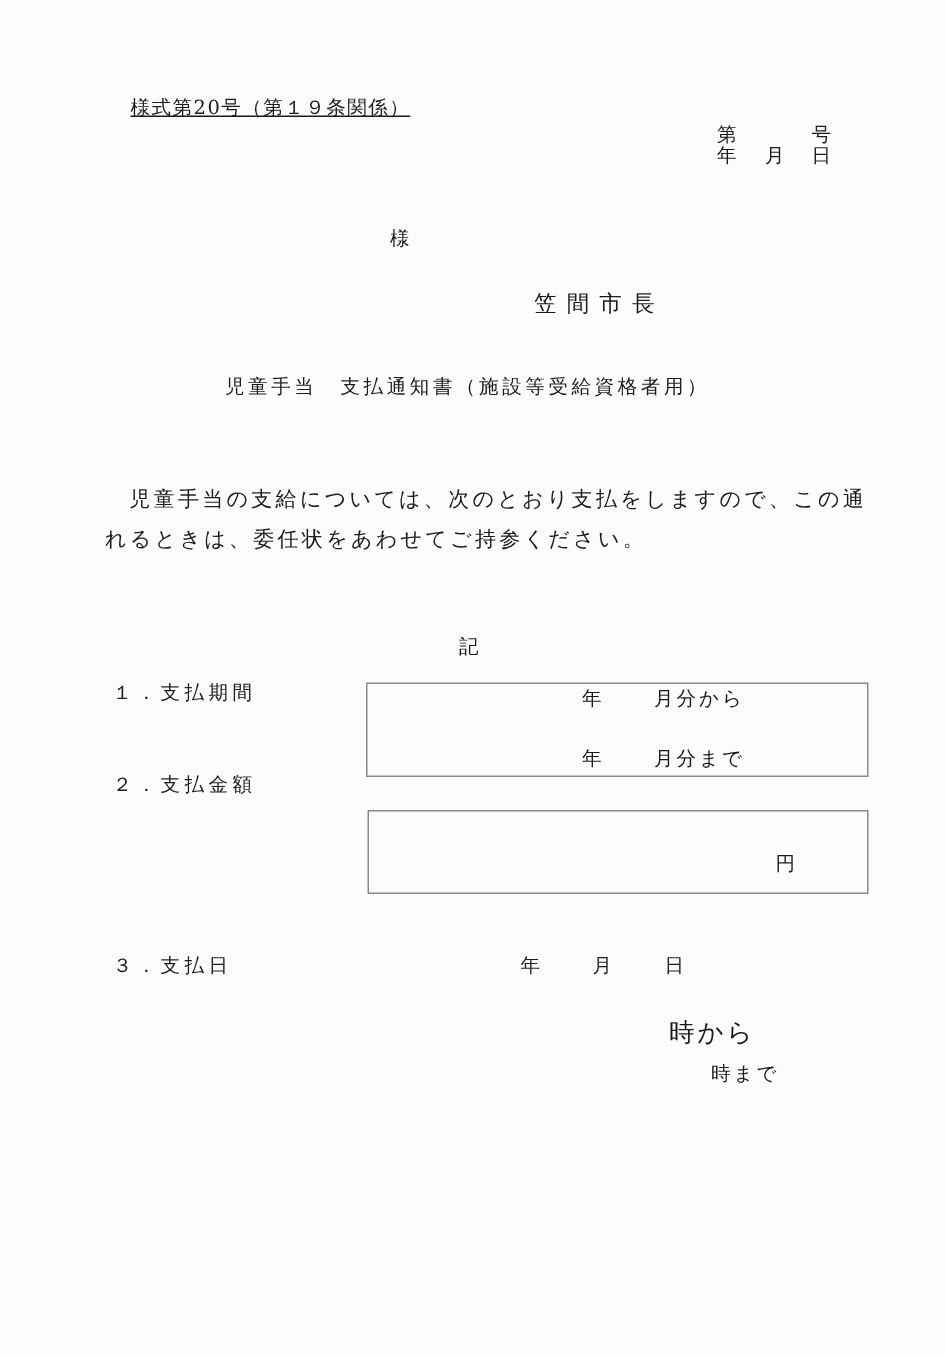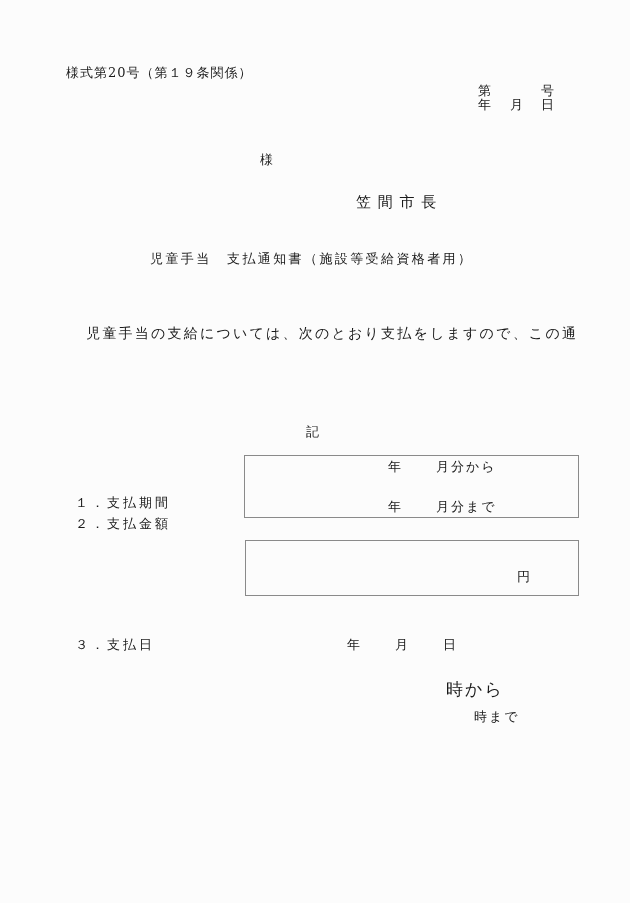--- a/index.html
+++ b/index.html
@@ -32,44 +32,45 @@
       font-size: 14px;
       line-height: 27px;
       letter-spacing: 2.2px;
       white-space: nowrap;
     }
     .para div { height: 27px; }
   </style>
 </head>
 <body>
 
-<div class="abs sp" style="left:66px; top:66px; font-size:13px; letter-spacing:1px;">様式第20号（第１９条関係）</div>
+<div class="abs sp" style="left:87px; top:66px; font-size:13px; letter-spacing:1px;text-decoration:underline;">様式第20号（第１９条関係）</div>
 
 <div>
   <span class="abs" style="left:478px; top:84px; font-size:13px;">第</span>
   <span class="abs" style="left:541px; top:84px; font-size:13px;">号</span>
   <span class="abs" style="left:478px; top:98px; font-size:13px;">年</span>
   <span class="abs" style="left:510px; top:98px; font-size:13px;">月</span>
   <span class="abs" style="left:541px; top:98px; font-size:13px;">日</span>
 </div>
 
 <span class="abs" style="left:260px; top:153px; font-size:13px;">様</span>
 
 <span class="abs" style="left:356px; top:195px; font-size:15px; letter-spacing:1px;">笠 間 市 長</span>
 
 <div class="abs" style="left:150px; top:252px; font-size:13px; letter-spacing:2.4px;">児童手当　支払通知書（施設等受給資格者用）</div>
 
 <div class="para">
   <div>　児童手当の支給については、次のとおり支払をしますので、この通</div>
+  <div>れるときは、委任状をあわせてご持参ください。</div>
 </div>
 
 <span class="abs" style="left:306px; top:425px; font-size:13px;">記</span>
 
 <div>
-  <span class="abs" style="left:75px; top:456px; font-size:13px; letter-spacing:3px;margin-top:40px;">１．支払期間</span>
+  <span class="abs" style="left:75px; top:456px; font-size:13px; letter-spacing:3px;">１．支払期間</span>
   <div class="box" style="left:244px; top:455px; width:335px; height:63px;">
     <span class="abs" style="left:143px; top:4px; font-size:13px;">年</span>
     <span class="abs" style="left:191px; top:4px; font-size:13px; letter-spacing:2px;">月分から</span>
     <span class="abs" style="left:143px; top:44px; font-size:13px;">年</span>
     <span class="abs" style="left:191px; top:44px; font-size:13px; letter-spacing:2px;">月分まで</span>
   </div>
 </div>
 
 <div>
   <span class="abs" style="left:75px; top:517px; font-size:13px; letter-spacing:3px;">２．支払金額</span>

